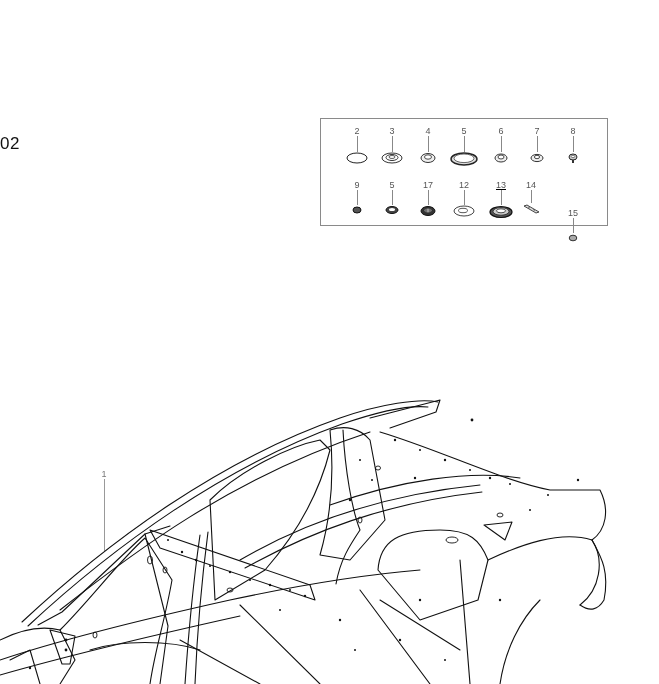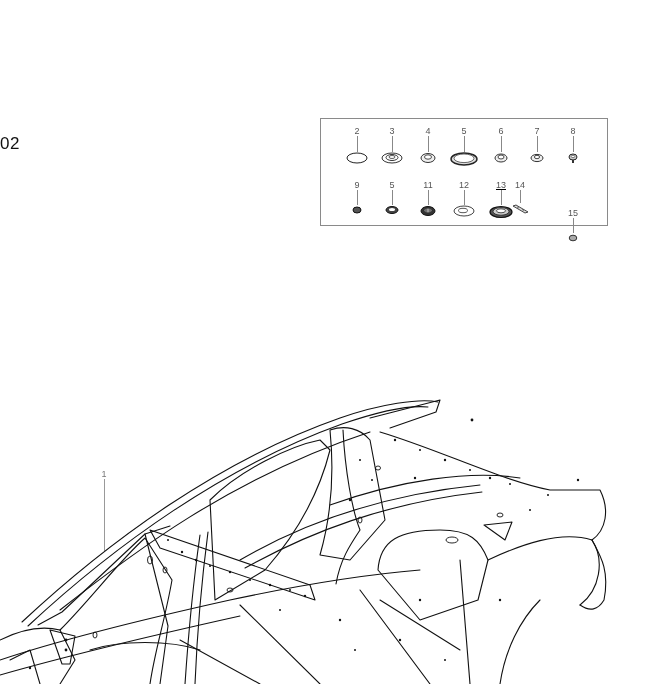--- a/index.html
+++ b/index.html
@@ -89,21 +89,21 @@
   </div>
   <div class="part" style="left:53px;top:61px;">
     <span class="num">5</span>
     <span class="leader" style="height:15px"></span>
     <svg width="24" height="10">
         <ellipse cx="12" cy="5" rx="6" ry="3.5" fill="#444" stroke="#111" stroke-width="1"></ellipse>
         <ellipse cx="12" cy="4.6" rx="3" ry="1.5" fill="#fff"></ellipse>
       </svg>
   </div>
   <div class="part" style="left:89px;top:61px;">
-    <span class="num">11</span>
+    <span class="num">17</span>
     <span class="leader" style="height:15px"></span>
     <svg width="24" height="12">
         <ellipse cx="12" cy="6" rx="7" ry="4.5" fill="#333" stroke="#111" stroke-width="1"></ellipse>
         <ellipse cx="12" cy="5.5" rx="4" ry="2.4" fill="#999" stroke="#222" stroke-width="0.7"></ellipse>
         <line x1="10" y1="4" x2="10" y2="7" stroke="#111" stroke-width="0.6"></line>
         <line x1="14" y1="4" x2="14" y2="7" stroke="#111" stroke-width="0.6"></line>
       </svg>
   </div>
   <div class="part" style="left:125px;top:61px;">
     <span class="num">12</span>
@@ -115,21 +115,21 @@
   </div>
   <div class="part" style="left:162px;top:61px;text-decoration:underline;">
     <span class="num">13</span>
     <span class="leader" style="height:15px"></span>
     <svg width="28" height="14">
         <ellipse cx="14" cy="7" rx="11" ry="5.5" fill="#555" stroke="#111" stroke-width="1.2"></ellipse>
         <ellipse cx="14" cy="6.4" rx="8" ry="3.8" fill="#ccc" stroke="#222" stroke-width="0.8"></ellipse>
         <ellipse cx="14" cy="5.8" rx="4.5" ry="2" fill="#fff" stroke="#222" stroke-width="0.8"></ellipse>
       </svg>
   </div>
-  <div class="part" style="left:181px;top:61px;">
+  <div class="part" style="left:192px;top:61px;">
     <span class="num">14</span>
     <span class="leader" style="height:13px"></span>
     <svg width="24" height="12">
         <polygon points="5,3 8,2 20,9 17,10" fill="#ddd" stroke="#333" stroke-width="0.9"></polygon>
         <line x1="9" y1="4" x2="11" y2="5" stroke="#333" stroke-width="0.6"></line>
         <line x1="14" y1="6.5" x2="16" y2="7.5" stroke="#333" stroke-width="0.6"></line>
       </svg>
   </div>
   <div class="part" style="left:234px;top:61px;margin-top:28px;">
     <span class="num">15</span>

